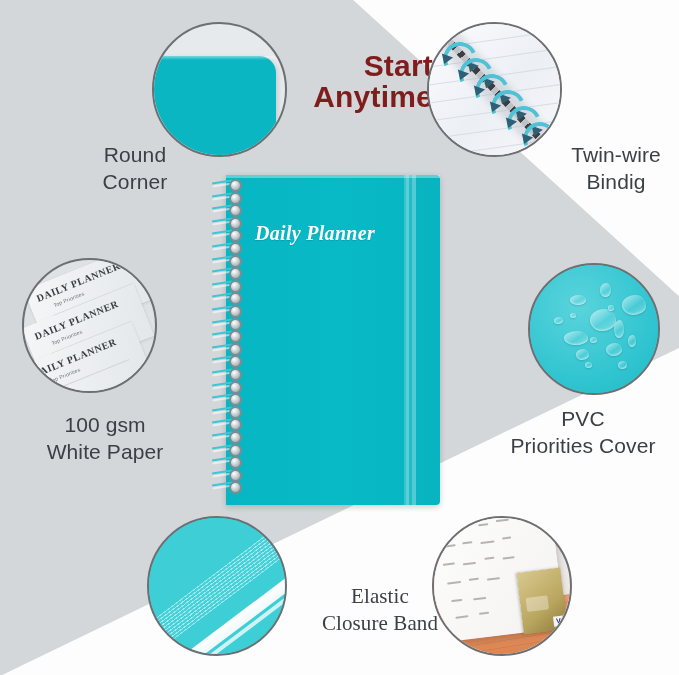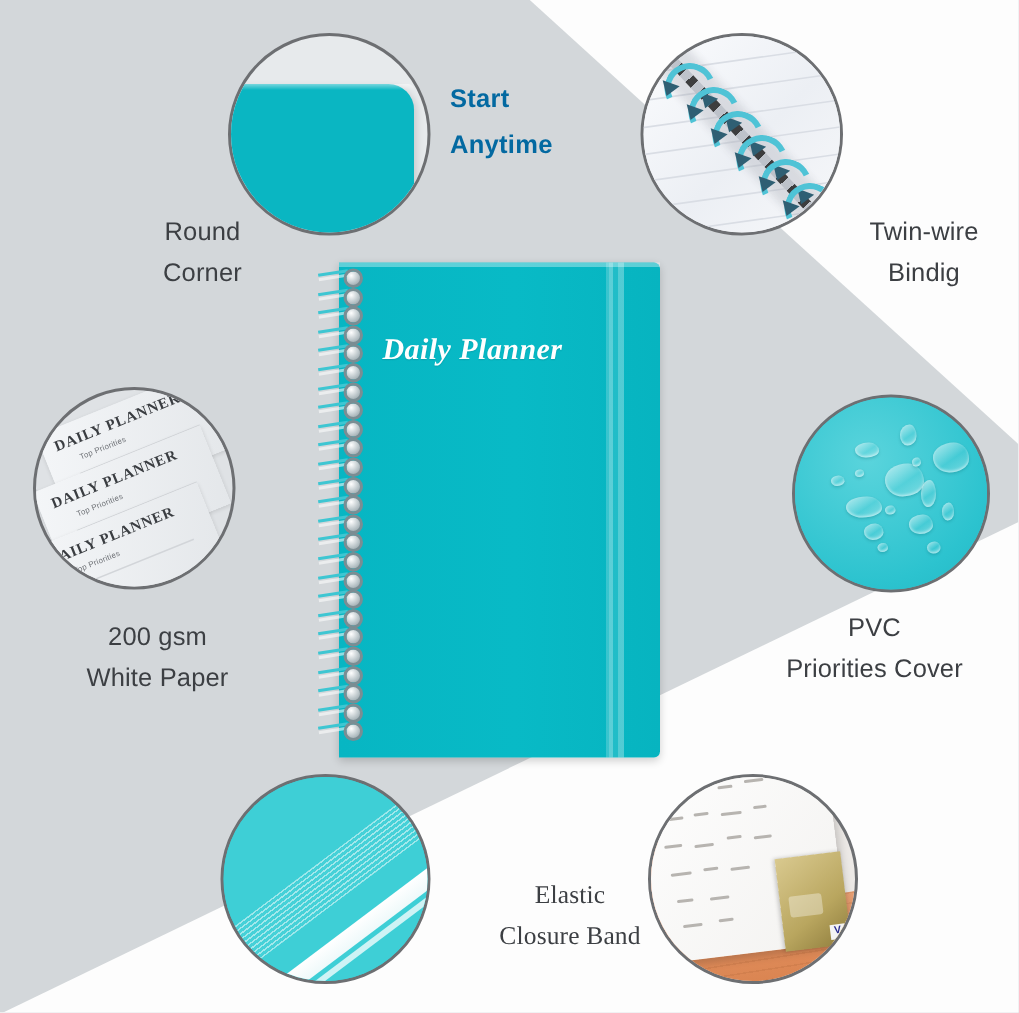--- a/index.html
+++ b/index.html
@@ -35,34 +35,34 @@
     border:2px solid #6d6f72;
     overflow:hidden;
     box-sizing:border-box;
     background:#e3e6e8;
   }
 
   
   .label{
     position:absolute;
     color:#3c3f43;
-    font-size:17px;
+    font-size:21px;
     line-height:27px;
     letter-spacing:.1px;
     white-space:pre-line;
     font-weight:400;
   }
   .label.center{text-align:center;}
   .heading{
     position:absolute;
-    color:#0369a1;
-    font-size:17px;
+    color:#7f1d1d;
+    font-size:30px;
     line-height:31px;
     font-weight:bold;
-    text-align:left;
+    text-align:right;
     white-space:pre-line;
     letter-spacing:.2px;
   }
 
   
   #circle-round-corner{left:152px;top:22px;width:135px;height:135px;background:#e7eaec;}
   #round-corner-sheet{
     position:absolute;left:-14px;top:32px;
     width:136px;height:125px;
     background:#0ab6c2;
@@ -307,21 +307,21 @@
       <div class="ps-sub">Top Priorities</div>
       <div class="ps-line" style="top:34px"></div>
       <div class="ps-line" style="top:42px"></div>
     </div>
     <div class="paper-sheet" style="left:2px;top:82px">
       <div class="ps-title">DAILY PLANNER</div>
       <div class="ps-sub">Top Priorities</div>
       <div class="ps-line" style="top:34px"></div>
     </div>
   </div>
-  <div class="label center lbl-paper">200 gsm
+  <div class="label center lbl-paper">100 gsm
 White Paper</div>
 
   <div class="circle" id="circle-pvc">
     <div id="pvc-fill">
       <div class="droplet" style="left:60px;top:44px;width:26px;height:22px"></div>
       <div class="droplet" style="left:92px;top:30px;width:24px;height:20px"></div>
       <div class="droplet" style="left:34px;top:66px;width:24px;height:14px"></div>
       <div class="droplet" style="left:40px;top:30px;width:16px;height:10px"></div>
       <div class="droplet" style="left:70px;top:18px;width:11px;height:14px"></div>
       <div class="droplet" style="left:84px;top:55px;width:10px;height:18px"></div>

